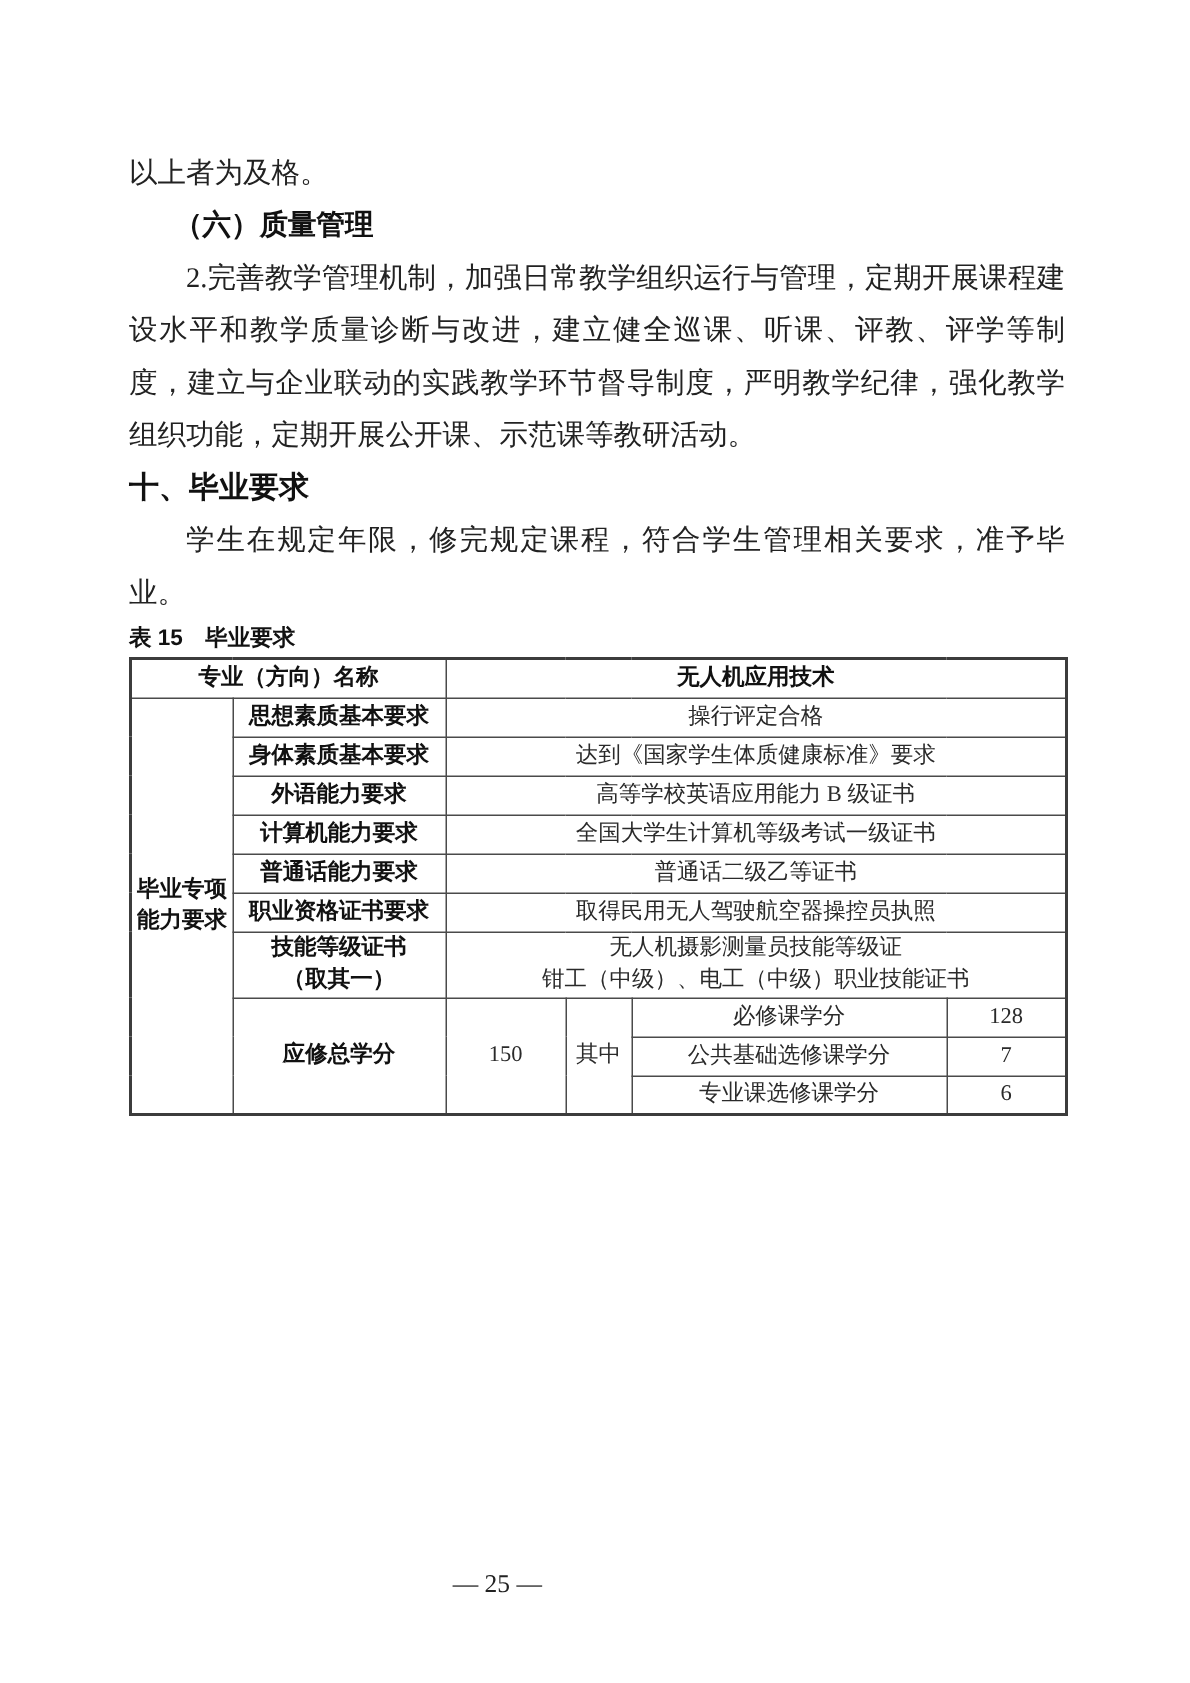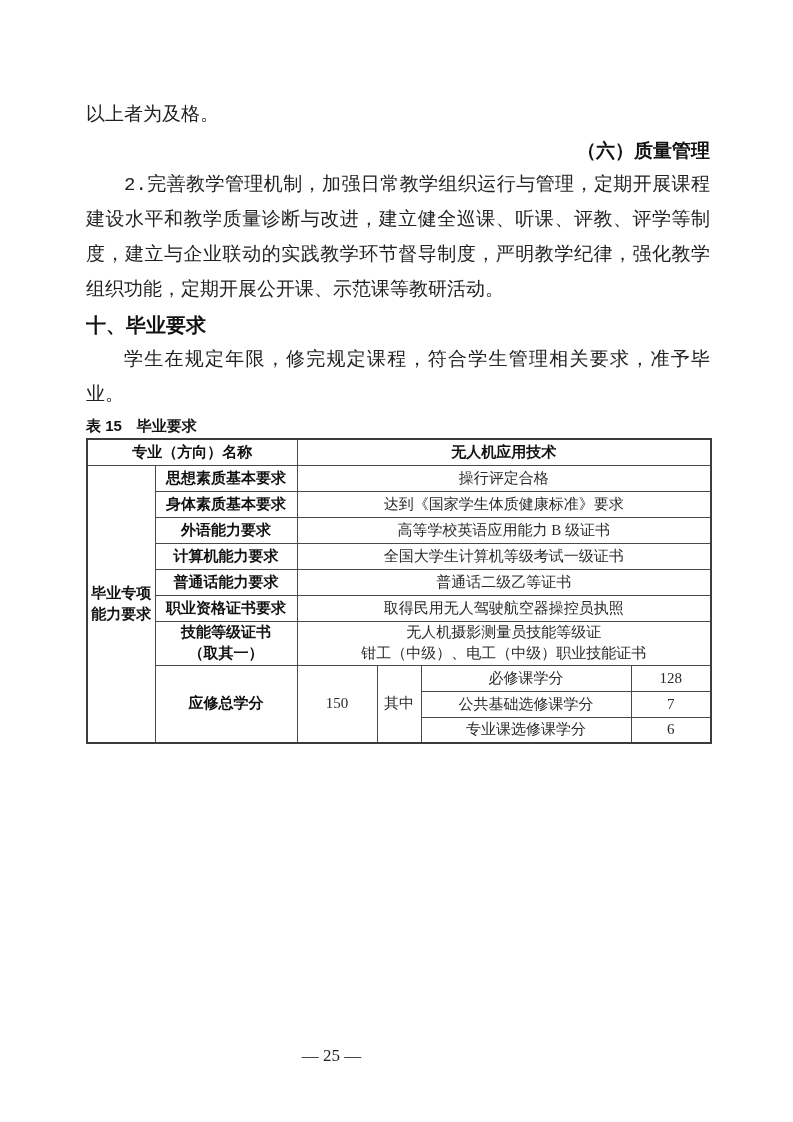--- a/index.html
+++ b/index.html
@@ -17,31 +17,29 @@
     top: 98px;
     width: 624px;
   }
   .body-par {
     font-size: 19px;
     line-height: 35px;
     text-align: justify;
     text-justify: inter-ideograph;
     text-indent: 38px;
     color: #222;
-    font-family: Liberation Mono, monospace;
   }
   .no-indent { text-indent: 0; }
   .sec-heading {
     font-family: "Liberation Sans", "DejaVu Sans", sans-serif;
     font-weight: bold;
     font-size: 19px;
     line-height: 35px;
     padding-left: 30px;
     color: #111;
-    text-align: right;
   }
   .chapter-heading {
     font-family: "Liberation Sans", "DejaVu Sans", sans-serif;
     font-weight: bold;
     font-size: 20px;
     line-height: 35px;
     color: #111;
   }
   .table-caption {
     font-family: "Liberation Sans", "DejaVu Sans", sans-serif;

